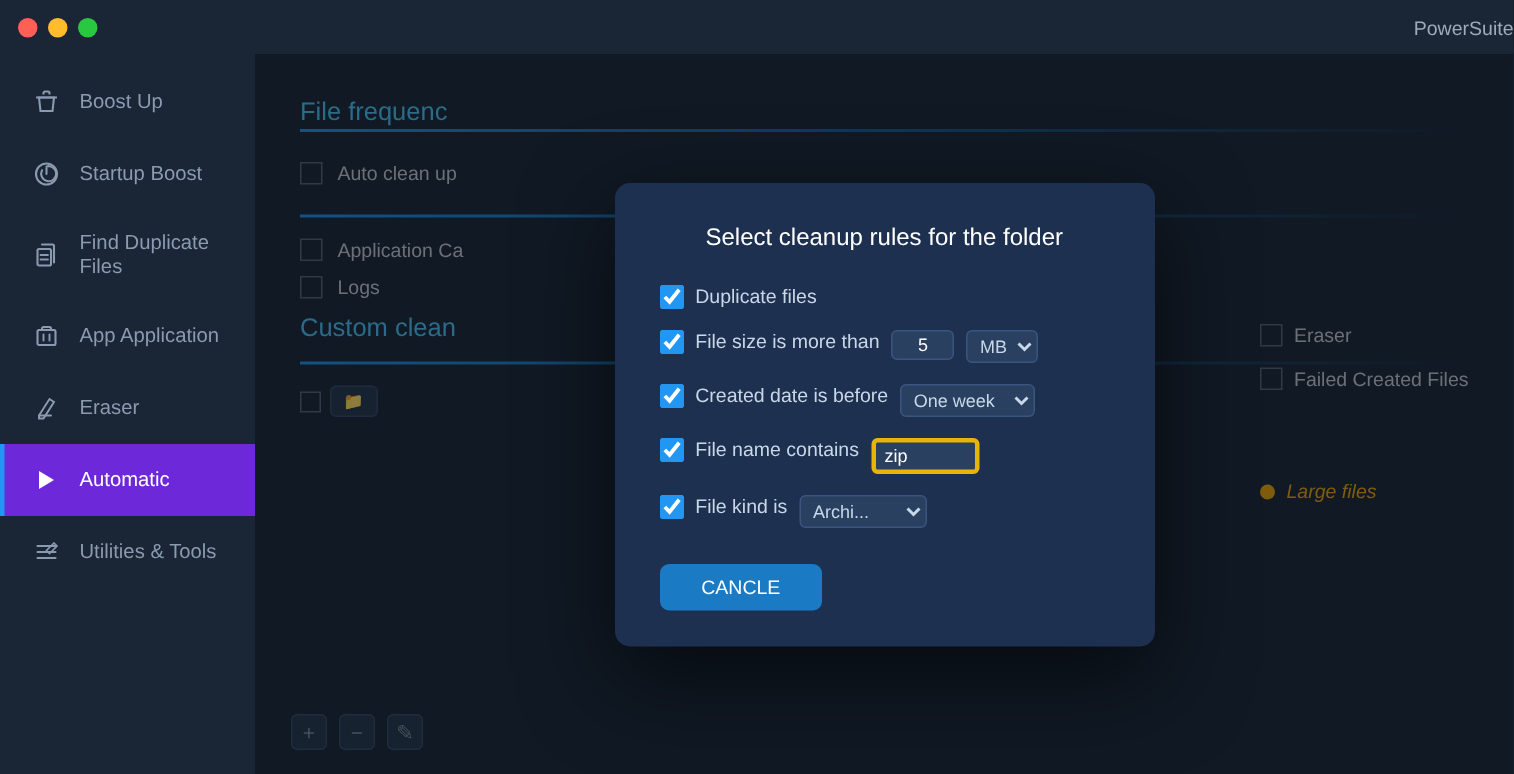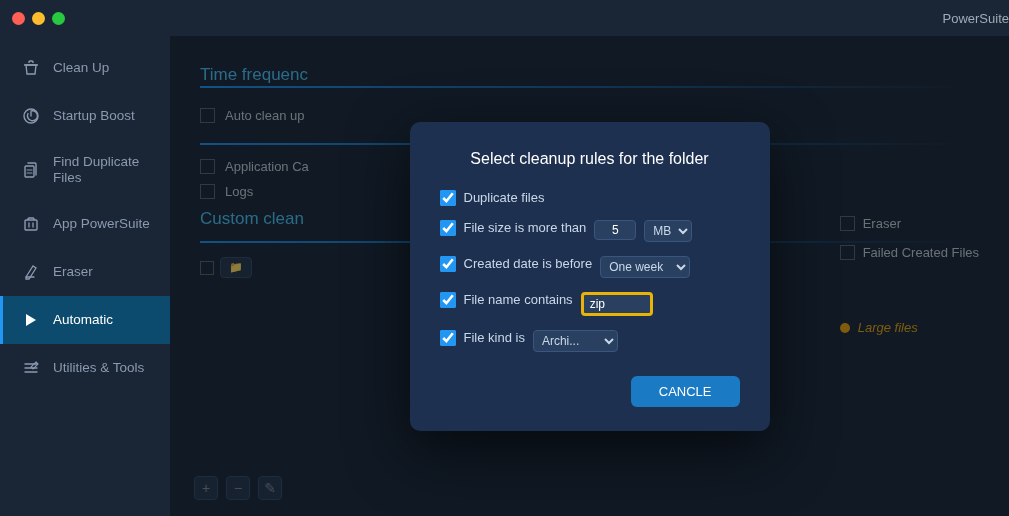--- a/index.html
+++ b/index.html
@@ -64,21 +64,21 @@
       align-items: center;
       gap: 12px;
       padding: 14px 18px;
       color: #8a9ab0;
       font-size: 13.5px;
       cursor: pointer;
       border-left: 3px solid transparent;
     }
     .sidebar-item.active {
       color: #fff;
-      background: #0c4a6e;
+      background: #6d28d9;
       border-left: 3px solid #2196f3;
     }
     .sidebar-icon {
       width: 20px;
       height: 20px;
       display: flex;
       align-items: center;
       justify-content: center;
       font-size: 16px;
     }
@@ -270,21 +270,21 @@
       border: 3px solid #eab308;
       border-radius: 4px;
       color: #fff;
       font-size: 12px;
       padding: 2px 6px;
       width: 72px;
       outline: none;
     }
     .modal-actions {
       display: flex;
-      justify-content: flex-end;
+      justify-content: flex-start;
       gap: 16px;
       margin-top: 24px;
     }
     .btn-cancel {
       background: #2196f3;
       color: #fff;
       border: none;
       border-radius: 6px;
       padding: 8px 28px;
       font-size: 13px;
@@ -319,21 +319,21 @@
 <div class="main-layout">
 
   <div class="sidebar">
     <div class="sidebar-item">
       <div class="sidebar-icon">
         <svg width="18" height="18" viewBox="0 0 18 18" fill="none">
           <path d="M4 6h10l-1 9H5L4 6z" stroke="#8a9ab0" stroke-width="1.4" fill="none"></path>
           <path d="M2 6h14M7 4V3a1 1 0 011-1h2a1 1 0 011 1v1" stroke="#8a9ab0" stroke-width="1.4" fill="none"></path>
         </svg>
       </div>
-      <span class="sidebar-label">Clean Up</span>
+      <span class="sidebar-label">Boost Up</span>
     </div>
     <div class="sidebar-item">
       <div class="sidebar-icon">
         <svg width="18" height="18" viewBox="0 0 18 18" fill="none">
           <circle cx="9" cy="9" r="7" stroke="#8a9ab0" stroke-width="1.4"></circle>
           <path d="M9 5v4" stroke="#8a9ab0" stroke-width="1.4" stroke-linecap="round"></path>
           <path d="M6 6.5A5 5 0 109 4" stroke="#8a9ab0" stroke-width="1.4" fill="none" stroke-linecap="round"></path>
         </svg>
       </div>
       <span class="sidebar-label">Startup Boost</span>
@@ -349,21 +349,21 @@
       <span class="sidebar-label">Find Duplicate<br>Files</span>
     </div>
     <div class="sidebar-item">
       <div class="sidebar-icon">
         <svg width="18" height="18" viewBox="0 0 18 18" fill="none">
           <rect x="3" y="5" width="12" height="10" rx="1" stroke="#8a9ab0" stroke-width="1.4"></rect>
           <path d="M6 5V4a1 1 0 011-1h4a1 1 0 011 1v1" stroke="#8a9ab0" stroke-width="1.4"></path>
           <path d="M7 8v4M11 8v4" stroke="#8a9ab0" stroke-width="1.3" stroke-linecap="round"></path>
         </svg>
       </div>
-      <span class="sidebar-label">App PowerSuite</span>
+      <span class="sidebar-label">App Application</span>
     </div>
     <div class="sidebar-item">
       <div class="sidebar-icon">
         <svg width="18" height="18" viewBox="0 0 18 18" fill="none">
           <path d="M4 14l7-11 3 2-7 11H4z" stroke="#8a9ab0" stroke-width="1.3" fill="none"></path>
           <path d="M4 14h8" stroke="#8a9ab0" stroke-width="1.3" stroke-linecap="round"></path>
         </svg>
       </div>
       <span class="sidebar-label">Eraser</span>
     </div>
@@ -383,21 +383,21 @@
         </svg>
       </div>
       <span class="sidebar-label">Utilities &amp; Tools</span>
     </div>
   </div>
 
   <div class="content-area">
 
     <div class="bg-content">
       <div class="bg-header">
-        <span style="font-size:17px; color:#4fc3f7;">Time frequenc</span>
+        <span style="font-size:17px; color:#4fc3f7;">File frequenc</span>
         <div class="bg-divider"></div>
       </div>
 
       <div class="bg-section">
         <div class="bg-row">
           <div class="checkbox-square"></div>
           <span>Auto clean up</span>
         </div>
       </div>
 

